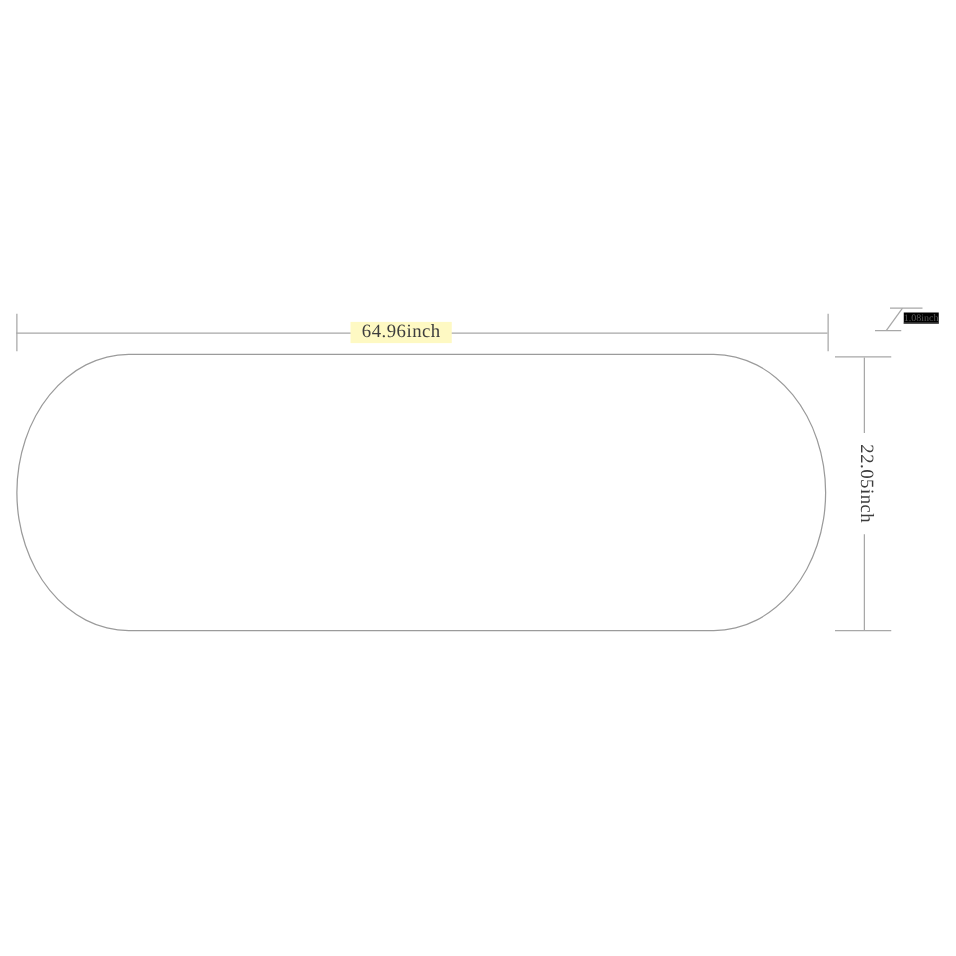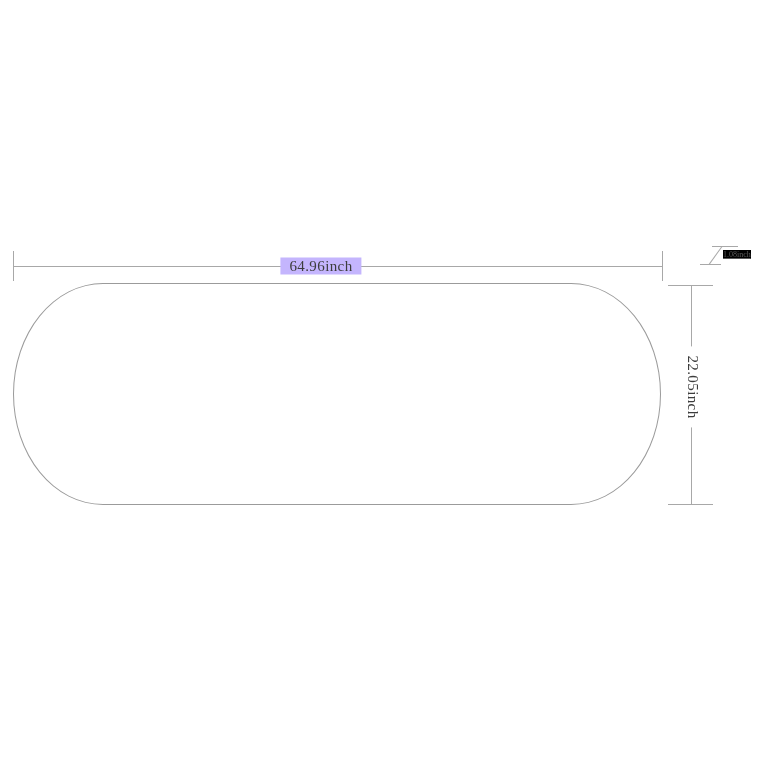--- a/index.html
+++ b/index.html
@@ -34,21 +34,21 @@
   .vline { position: absolute; width: 1px;  background: #a8a8a8; }
   
   .dim-width-line   { left: 13px;  top: 266px; width: 649px; }
   .dim-width-tick-l { left: 13px;  top: 251px; height: 30px; }
   .dim-width-tick-r { left: 662px; top: 251px; height: 30px; }
   .dim-width-label {
     position: absolute;
     left: 321px;
     top: 266px;
     transform: translate(-50%, -50%);
-    background: #c4b5fd;
+    background: #fef9c3;
     padding: 0 9px;
     font-size: 15px;
     letter-spacing: 0.4px;
     color: #3d3d3d;
     white-space: nowrap;
     z-index: 2;
   }
   
   .dim-depth-line   { left: 691px; top: 286px; height: 218px; }
   .dim-depth-tick-t { left: 668px; top: 285px; width: 45px; }

